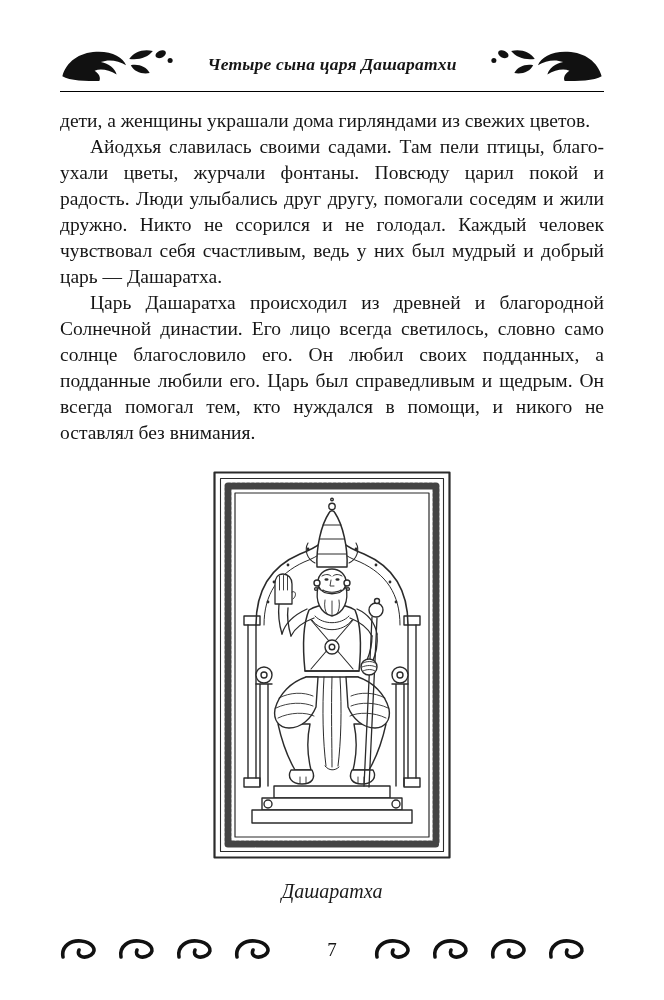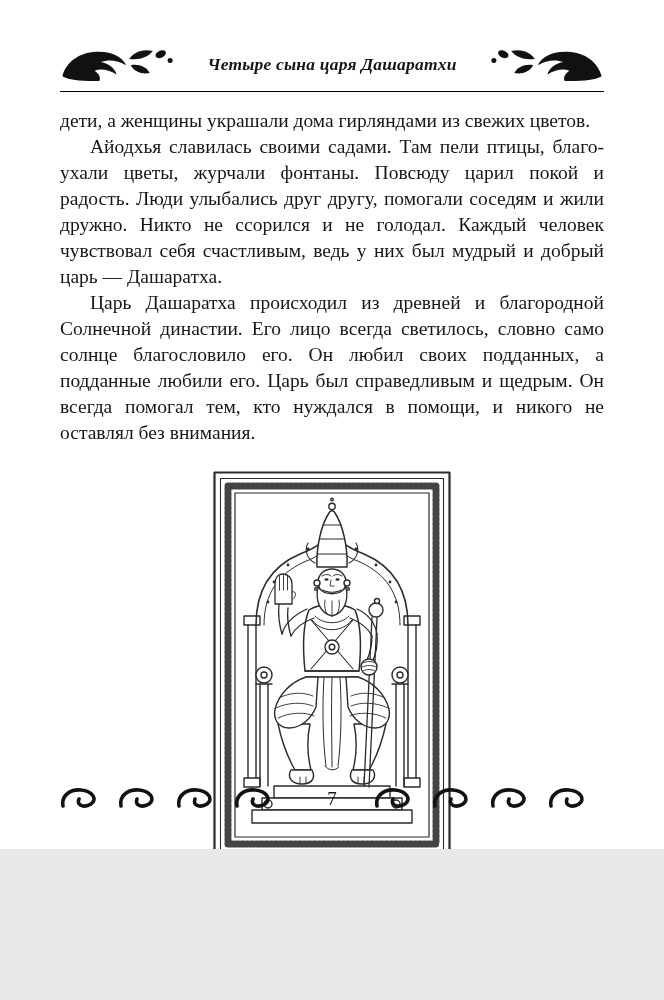--- a/index.html
+++ b/index.html
@@ -1,19 +1,19 @@
 <!DOCTYPE html>
 <html lang="ru"><head>
 <meta charset="utf-8">
 <style>
   * { margin:0; padding:0; box-sizing:border-box; }
   html,body { background:#e8e8e8; }
   .page {
     position:relative;
-    width:664px; height:849px;
+    width:664px; height:1000px;
     margin:0 auto;
     background:#ffffff;
     color:#161616;
     font-family:"Liberation Serif", serif;
     overflow:hidden;
     padding:46px 60px 0 60px;
   }
   .header-row {
     display:flex; align-items:center; gap:10px;
   }

